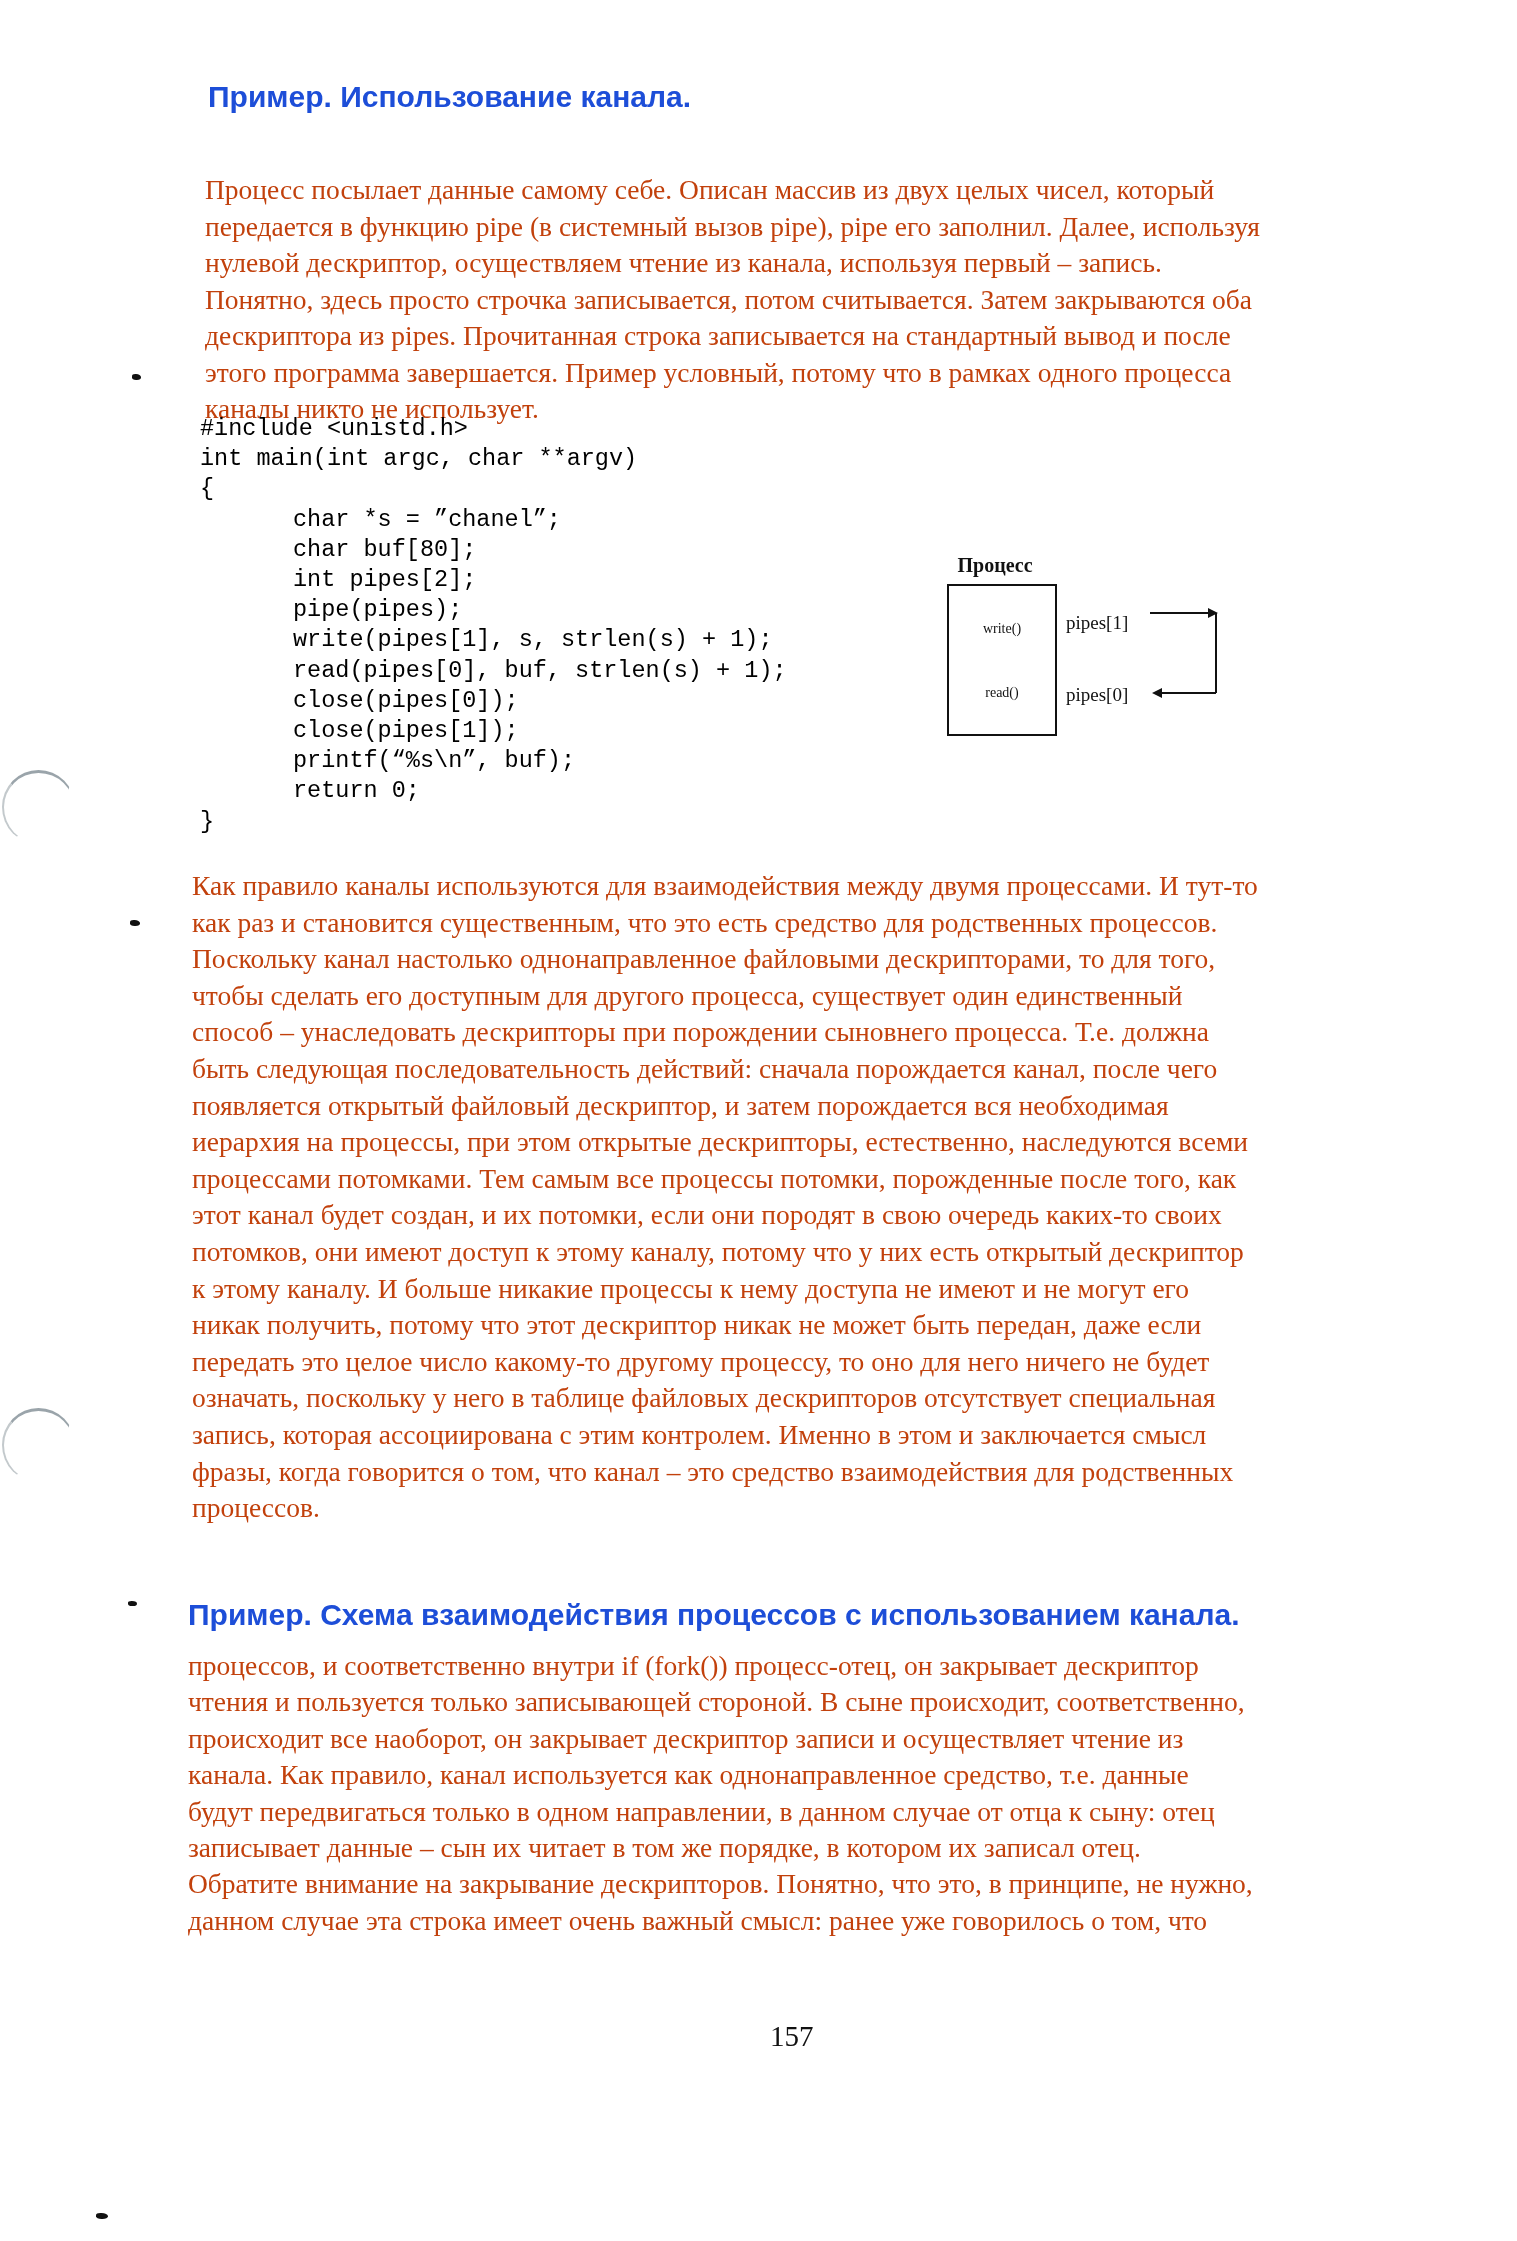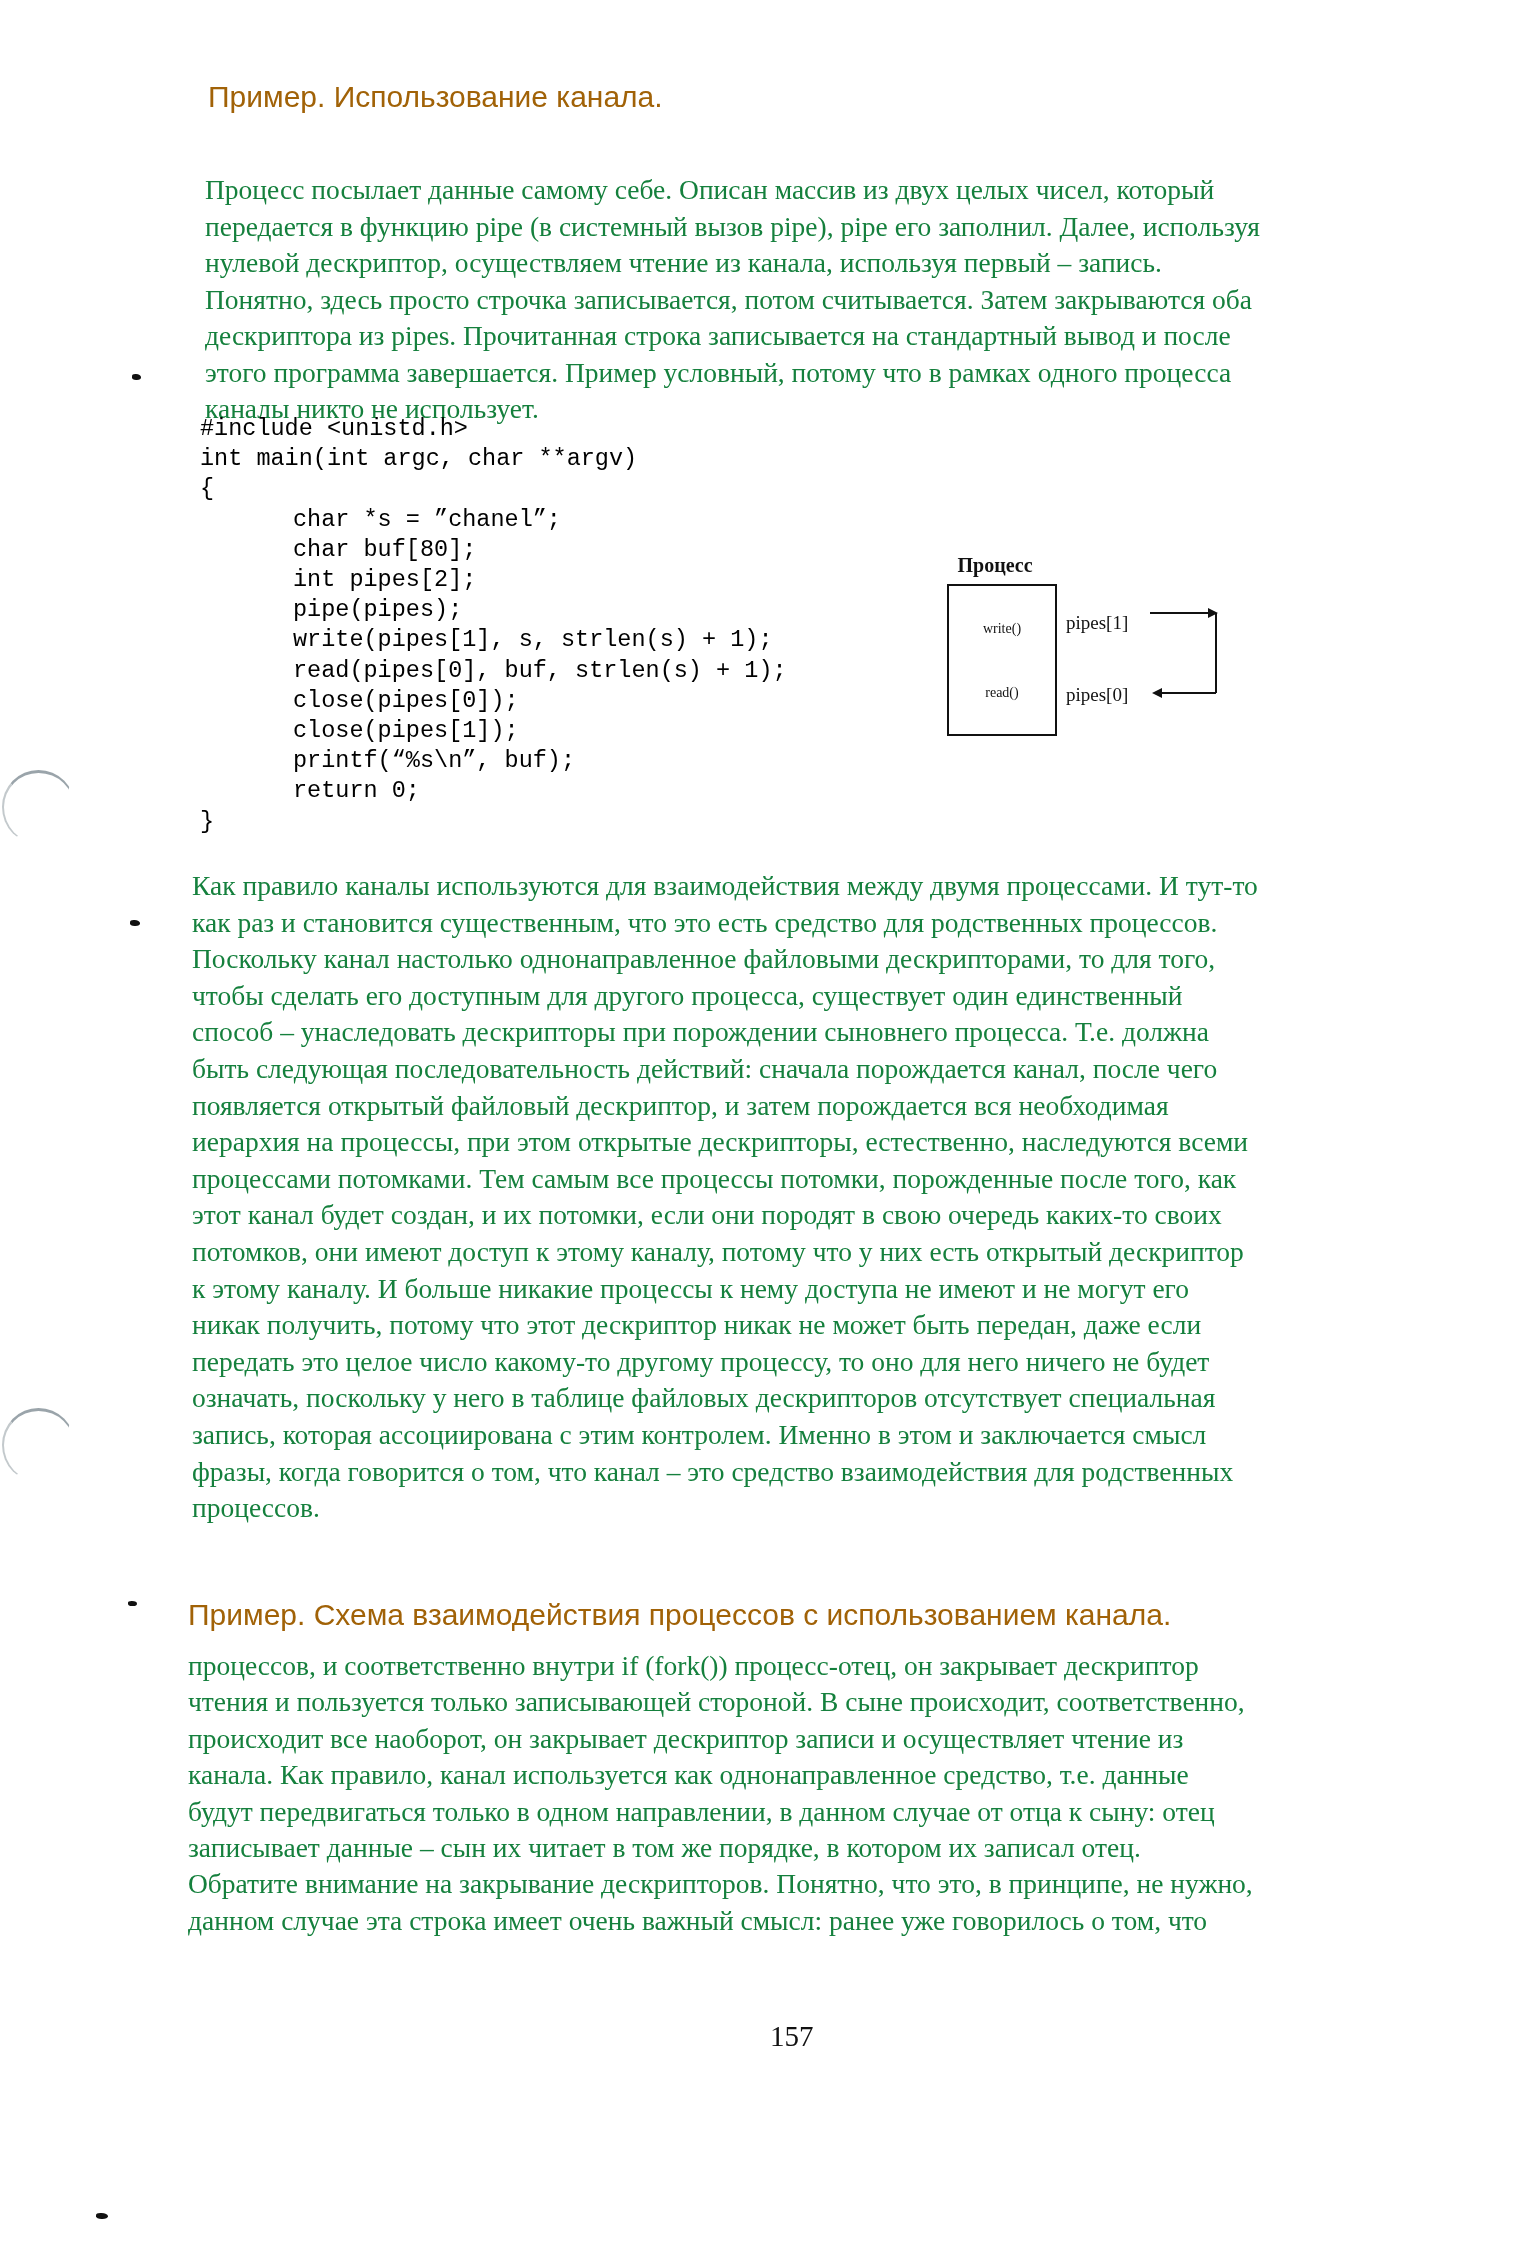--- a/index.html
+++ b/index.html
@@ -1,19 +1,19 @@
 <!DOCTYPE html>
 <html><head>
   <meta charset="utf-8">
   <style>
     html, body { margin: 0; padding: 0; background: #ffffff; }
     body { width: 1517px; height: 2241px; position: relative; overflow: hidden; color: #111; }
     .page { position: absolute; left: 0; top: 0; width: 1517px; height: 2241px; }
-    .h { position: absolute; font-family: "Liberation Sans", sans-serif; font-weight: normal; font-size: 30px; color: #a16207; white-space: nowrap; transform-origin: left top; }
-    .para { position: absolute; font-family: "Liberation Serif", serif; font-size: 27.5px; line-height: 36.5px; color: #15803d; }
+    .h { position: absolute; font-family: "Liberation Sans", sans-serif; font-weight: bold; font-size: 30px; color: #1d4ed8; white-space: nowrap; transform-origin: left top; }
+    .para { position: absolute; font-family: "Liberation Serif", serif; font-size: 27.5px; line-height: 36.5px; color: #c2410c; }
     .para .ln { display: block; white-space: nowrap; }
     .code { position: absolute; left: 200px; top: 414px; font-family: "Liberation Mono", monospace; font-size: 23.5px; line-height: 30.2px; color: #000000; }
     .code .cl { display: block; white-space: pre; }
     .code .ind { padding-left: 93px; }
     .diagram { position: absolute; left: 940px; top: 545px; width: 320px; height: 210px; }
     .pagenum { position: absolute; left: 770px; top: 2020px; font-family: "Liberation Serif", serif; font-size: 29px; color: #111; }
     .mark { position: absolute; background: #111; border-radius: 40% 60% 50% 50%; }
     .hole { position: absolute; width: 70px; height: 70px; border-radius: 50%; border-top: 3px solid #9aa4aa; border-left: 2px solid #c3c9cc; border-right: 1px solid transparent; border-bottom: 1px solid transparent; }
   </style>
 </head>

